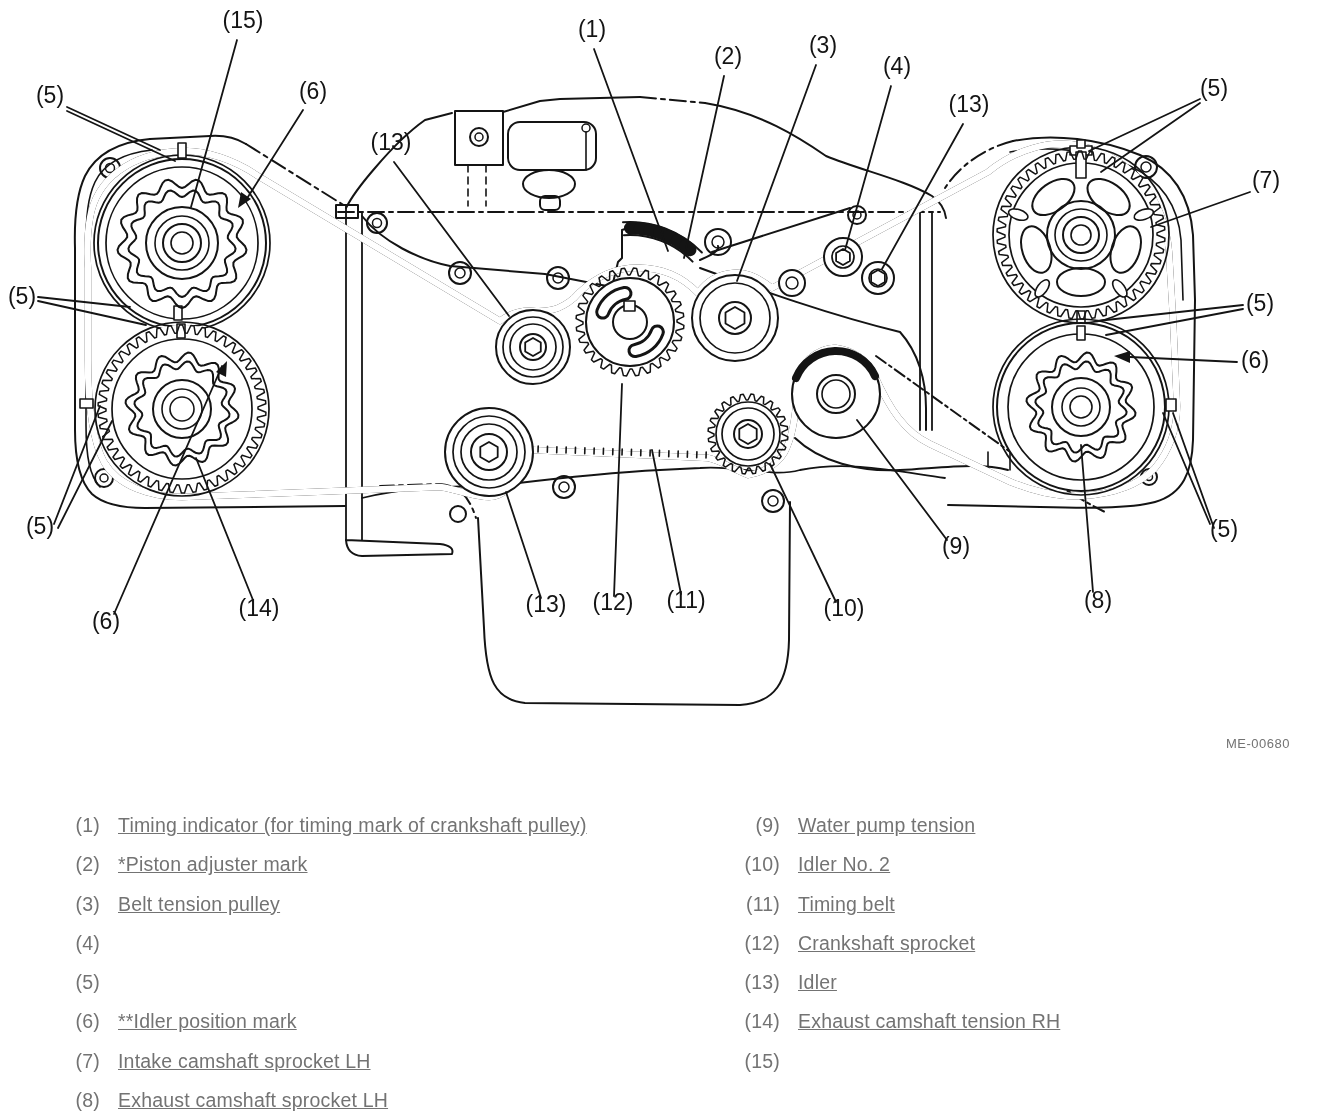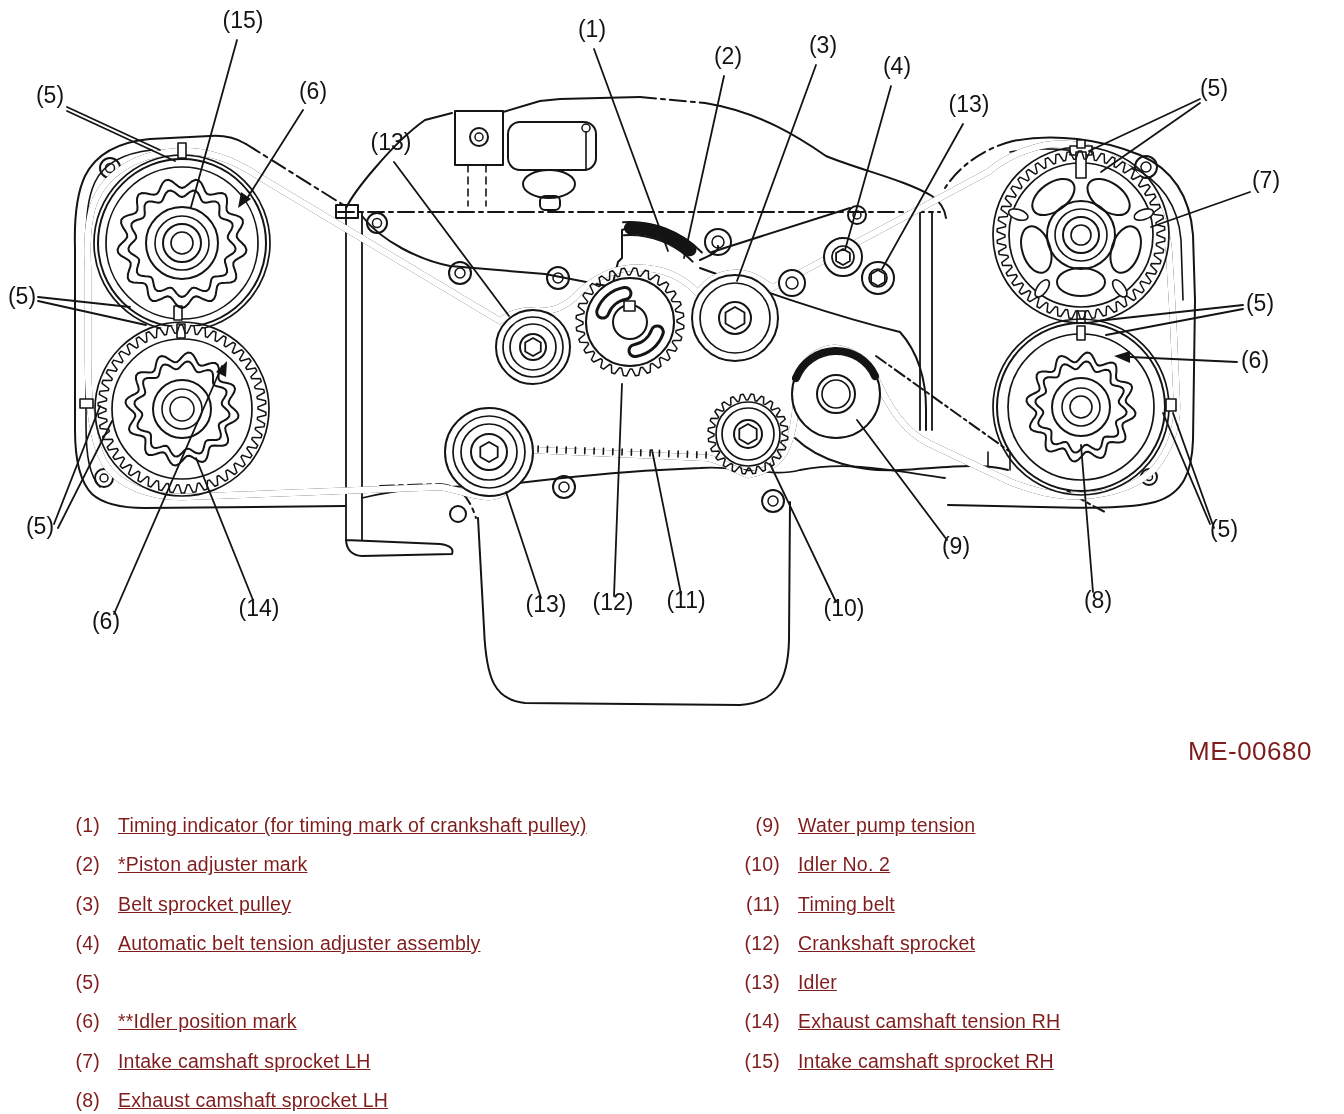--- a/index.html
+++ b/index.html
@@ -1,21 +1,21 @@
 <!DOCTYPE html>
 <html><head>
 <meta charset="utf-8">
 <style>
   html,body{margin:0;padding:0;background:#888;}
   #page{position:relative;width:1344px;height:1114px;background:#ffffff;
-        font-family:"Liberation Sans","DejaVu Sans",sans-serif;color:#7f1d1d;overflow:hidden;}
+        font-family:"Liberation Sans","DejaVu Sans",sans-serif;color:#737373;overflow:hidden;}
   #diagram-svg{position:absolute;left:0;top:0;}
   .callout{font-size:23px;font-weight:500;fill:#141414;}
-  #figure-code{position:absolute;left:1188px;top:736px;width:140px;text-align:left;
-               font-size:26px;font-weight:500;letter-spacing:0.5px;}
+  #figure-code{position:absolute;left:1188px;top:736px;width:140px;text-align:center;
+               font-size:13px;font-weight:500;letter-spacing:0.5px;}
   #legend{position:absolute;left:0;top:806px;width:1344px;}
   .leg-col{position:absolute;top:0;}
   #legend-left{left:48px;width:640px;}
   #legend-right{left:712px;width:620px;}
   .leg-row{display:flex;height:39.3px;line-height:39.3px;font-size:19.5px;font-weight:500;letter-spacing:0.2px;}
   #legend-left .leg-num{width:52px;text-align:right;flex:none;}
   #legend-right .leg-num{width:68px;text-align:right;flex:none;}
   .leg-label{padding-left:18px;white-space:nowrap;text-decoration:underline;}
 </style>
 </head>
@@ -337,25 +337,24 @@
     <div class="leg-row">
           <span class="leg-num">(1)</span>
           <span class="leg-label">Timing indicator (for timing mark of crankshaft pulley)</span>
         </div>
     <div class="leg-row">
           <span class="leg-num">(2)</span>
           <span class="leg-label">*Piston adjuster mark</span>
         </div>
     <div class="leg-row">
           <span class="leg-num">(3)</span>
-          <span class="leg-label">Belt sprocket pulley</span>
+          <span class="leg-label">Belt tension pulley</span>
         </div>
     <div class="leg-row">
           <span class="leg-num">(4)</span>
-          <span class="leg-label">Automatic belt tension adjuster assembly</span>
         </div>
     <div class="leg-row">
           <span class="leg-num">(5)</span>
         </div>
     <div class="leg-row">
           <span class="leg-num">(6)</span>
           <span class="leg-label">**Idler position mark</span>
         </div>
     <div class="leg-row">
           <span class="leg-num">(7)</span>
@@ -386,18 +385,17 @@
     <div class="leg-row">
           <span class="leg-num">(13)</span>
           <span class="leg-label">Idler</span>
         </div>
     <div class="leg-row">
           <span class="leg-num">(14)</span>
           <span class="leg-label">Exhaust camshaft tension RH</span>
         </div>
     <div class="leg-row">
           <span class="leg-num">(15)</span>
-          <span class="leg-label">Intake camshaft sprocket RH</span>
         </div>
   </div>
 </div>
 
 </div>
 
 </body></html>

